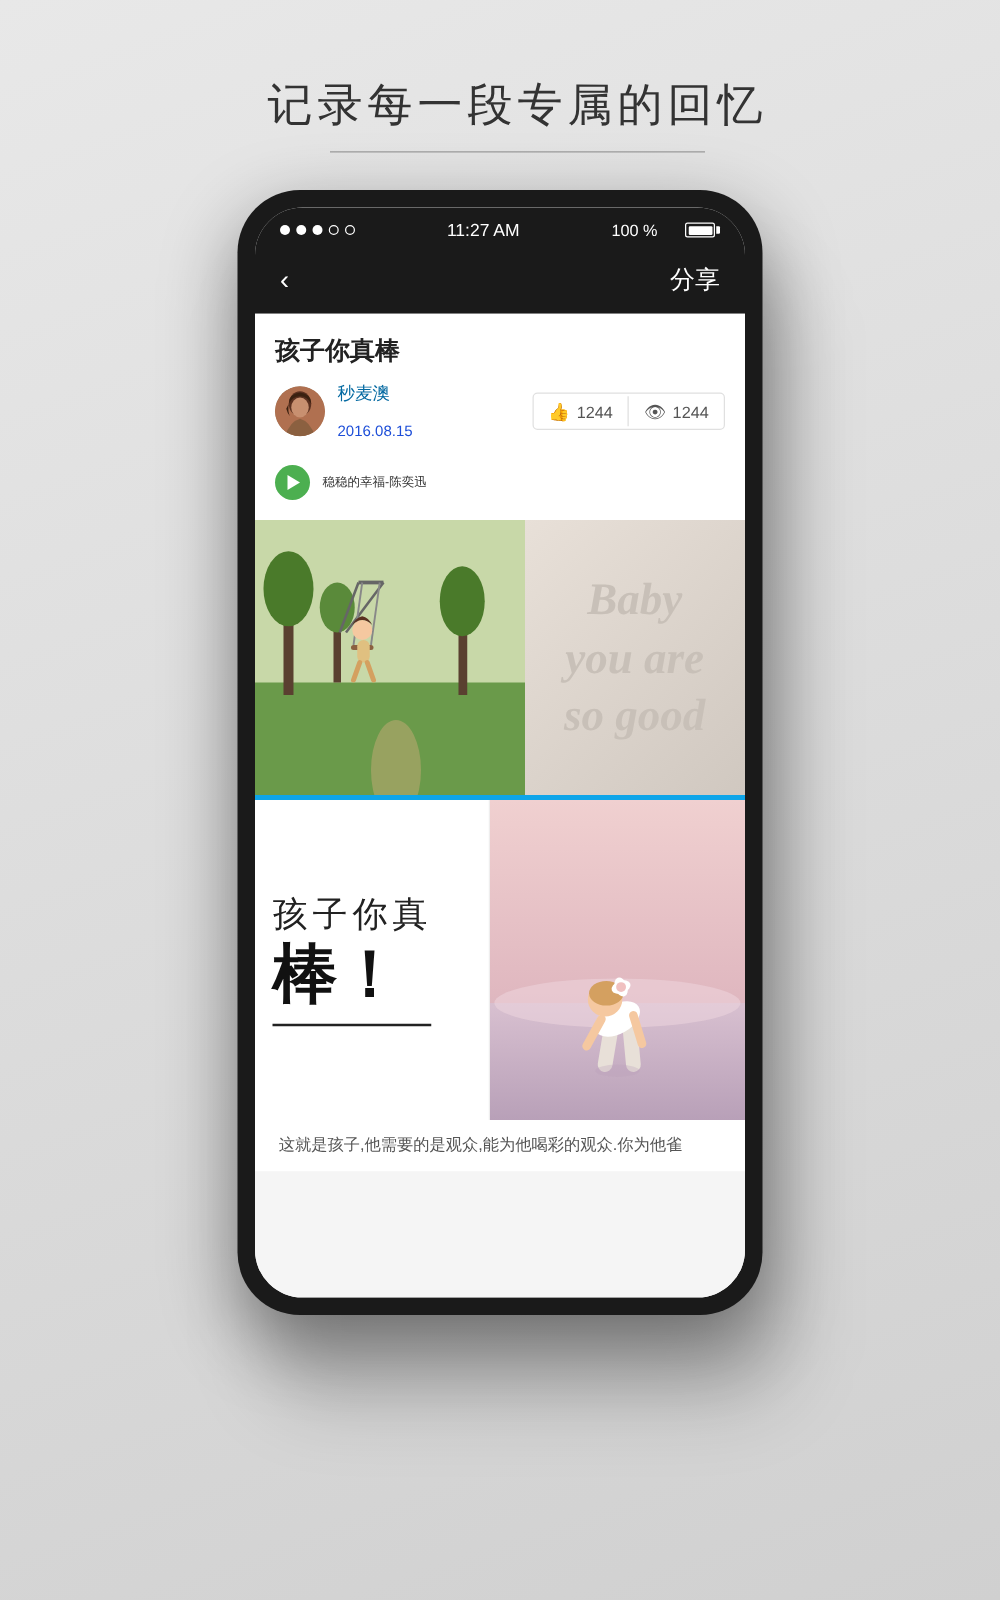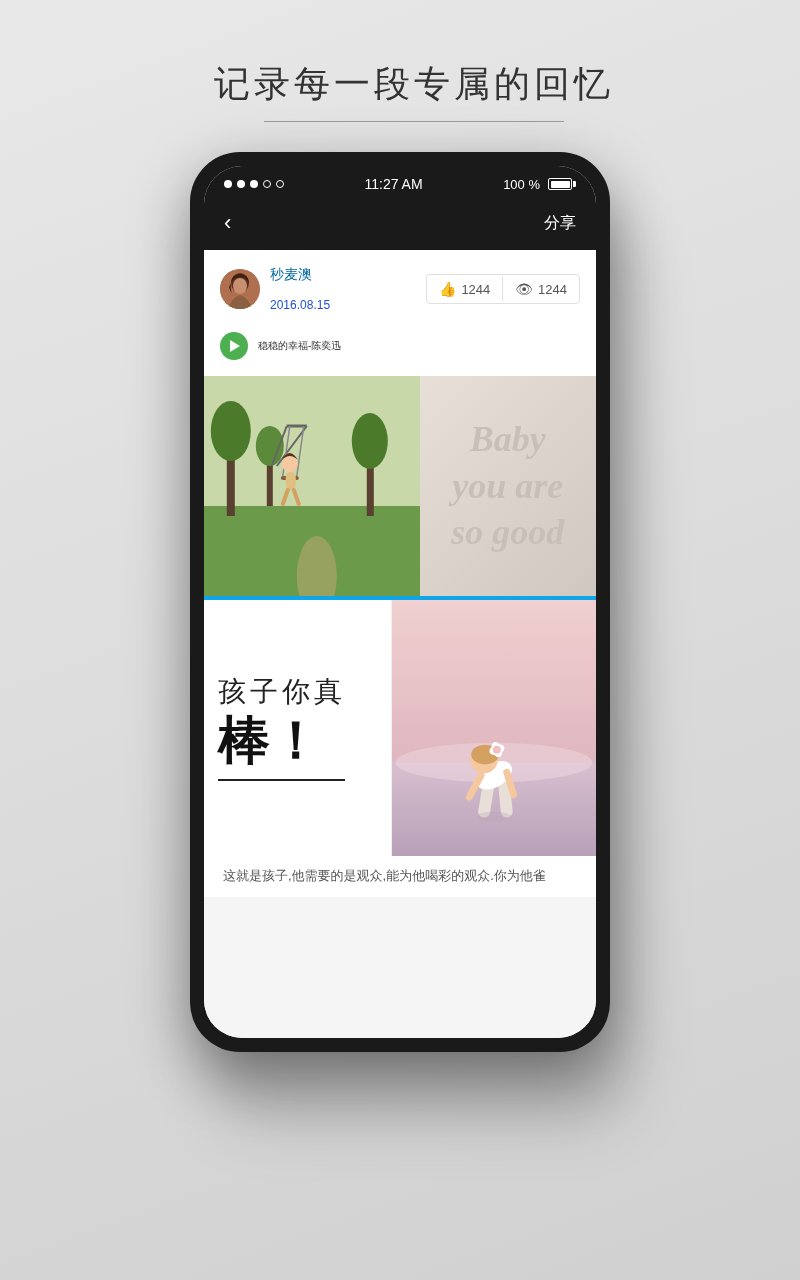--- a/index.html
+++ b/index.html
@@ -105,21 +105,21 @@
 
     .status-time {
       color: white;
       font-size: 14px;
       font-weight: 500;
     }
 
     .status-right {
       display: flex;
       align-items: center;
-      gap: 8px;
+      gap: 22px;
       color: white;
       font-size: 13px;
     }
 
     .battery-icon {
       display: inline-flex;
       align-items: center;
     }
 
     .battery-body {
@@ -159,21 +159,21 @@
     }
 
     .nav-back {
       color: white;
       font-size: 22px;
       font-weight: 300;
     }
 
     .nav-share {
       color: white;
-      font-size: 16px;
+      font-size: 20px;
     }
 
     
     .content-area {
       flex: 1;
       background: #f5f5f5;
       overflow: hidden;
       display: flex;
       flex-direction: column;
     }
@@ -455,20 +455,21 @@
     </div>
 
     <div class="nav-bar">
       <span class="nav-back">‹</span>
       <span class="nav-share">分享</span>
     </div>
 
     <div class="content-area">
 
       <div class="post-card">
+        <div class="post-title">孩子你真棒</div>
 
         <div class="post-meta">
           <div class="author-info">
             <div class="avatar">
 
               <svg width="40" height="40" viewBox="0 0 40 40" xmlns="http://www.w3.org/2000/svg">
                 <rect width="40" height="40" rx="20" fill="#b07050"></rect>
 
                 <ellipse cx="20" cy="14" rx="9" ry="10" fill="#5a3020"></ellipse>
 

